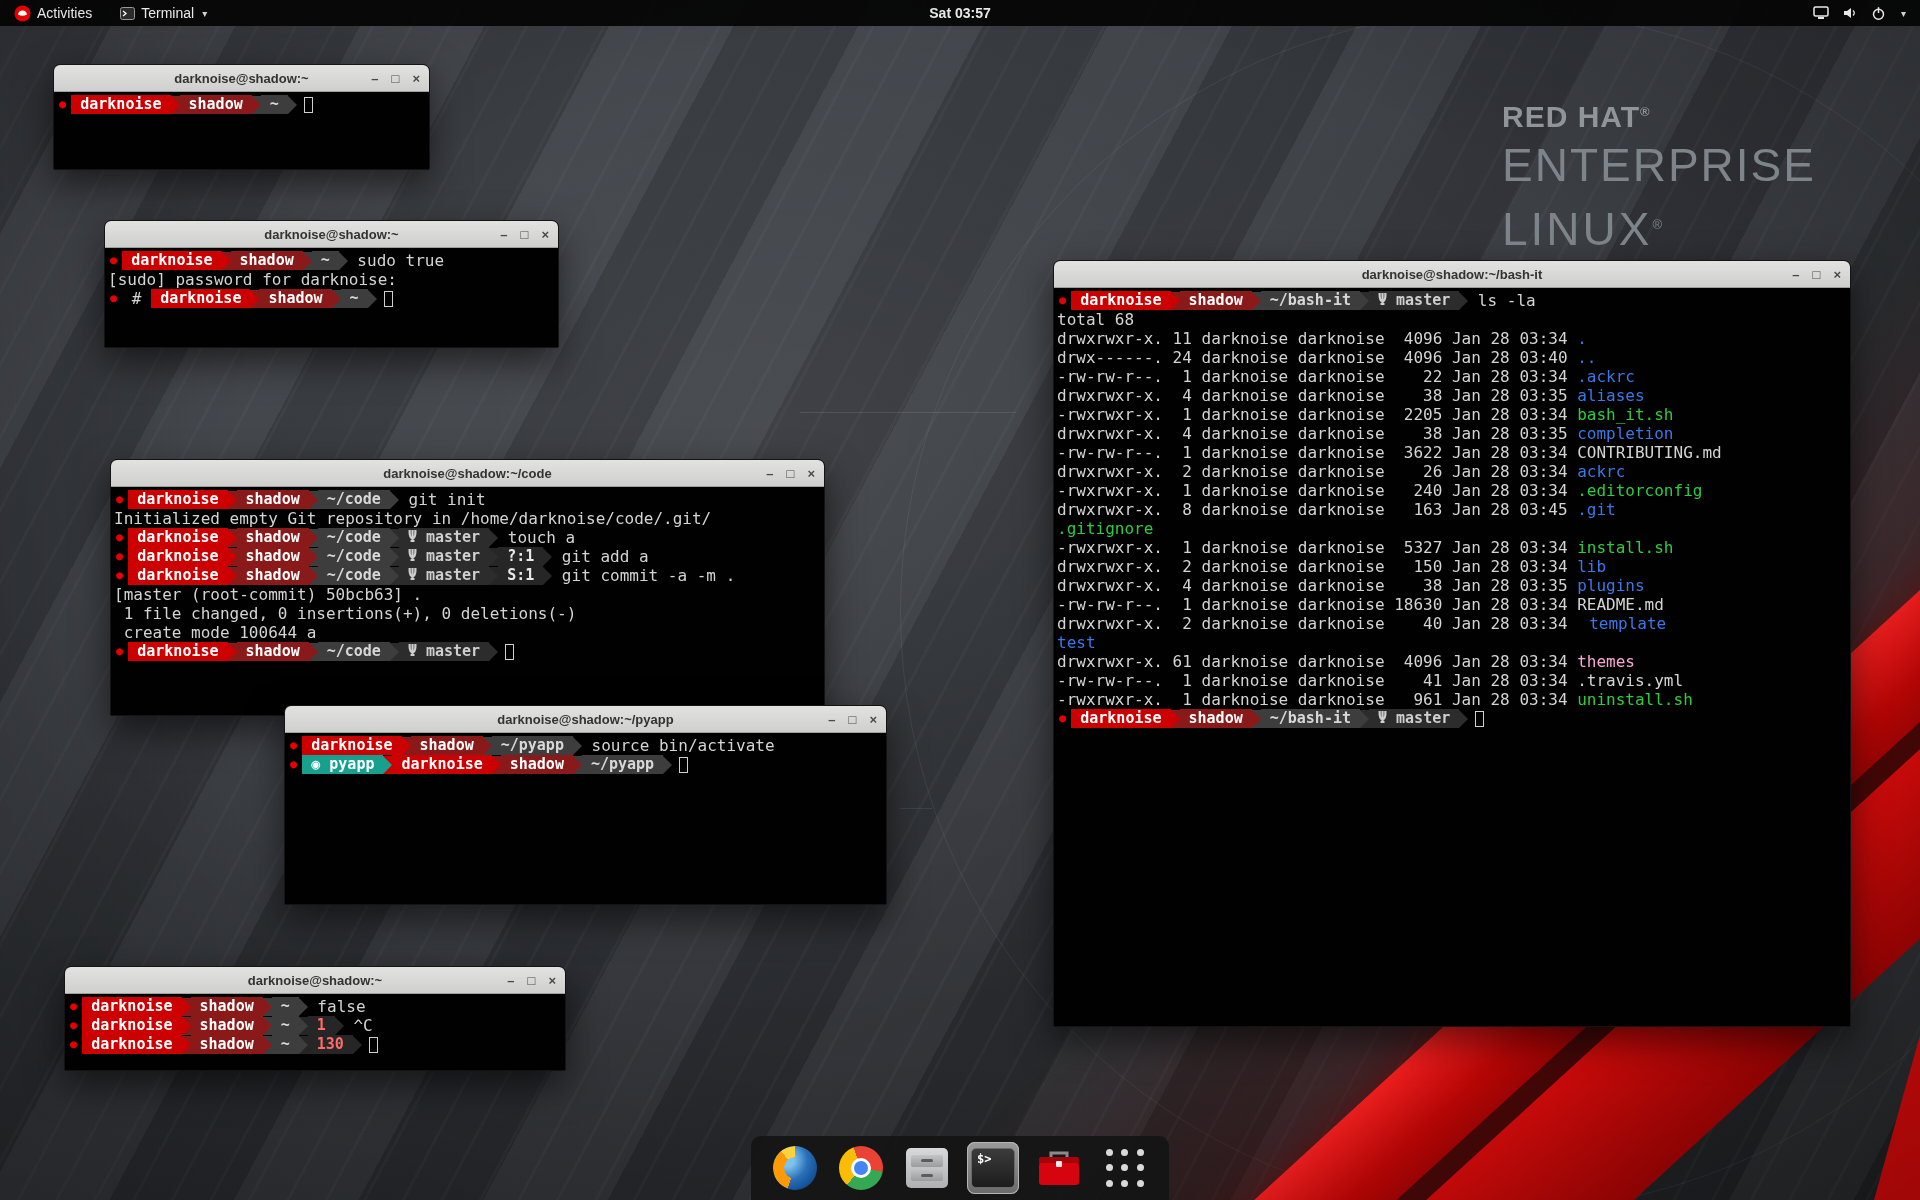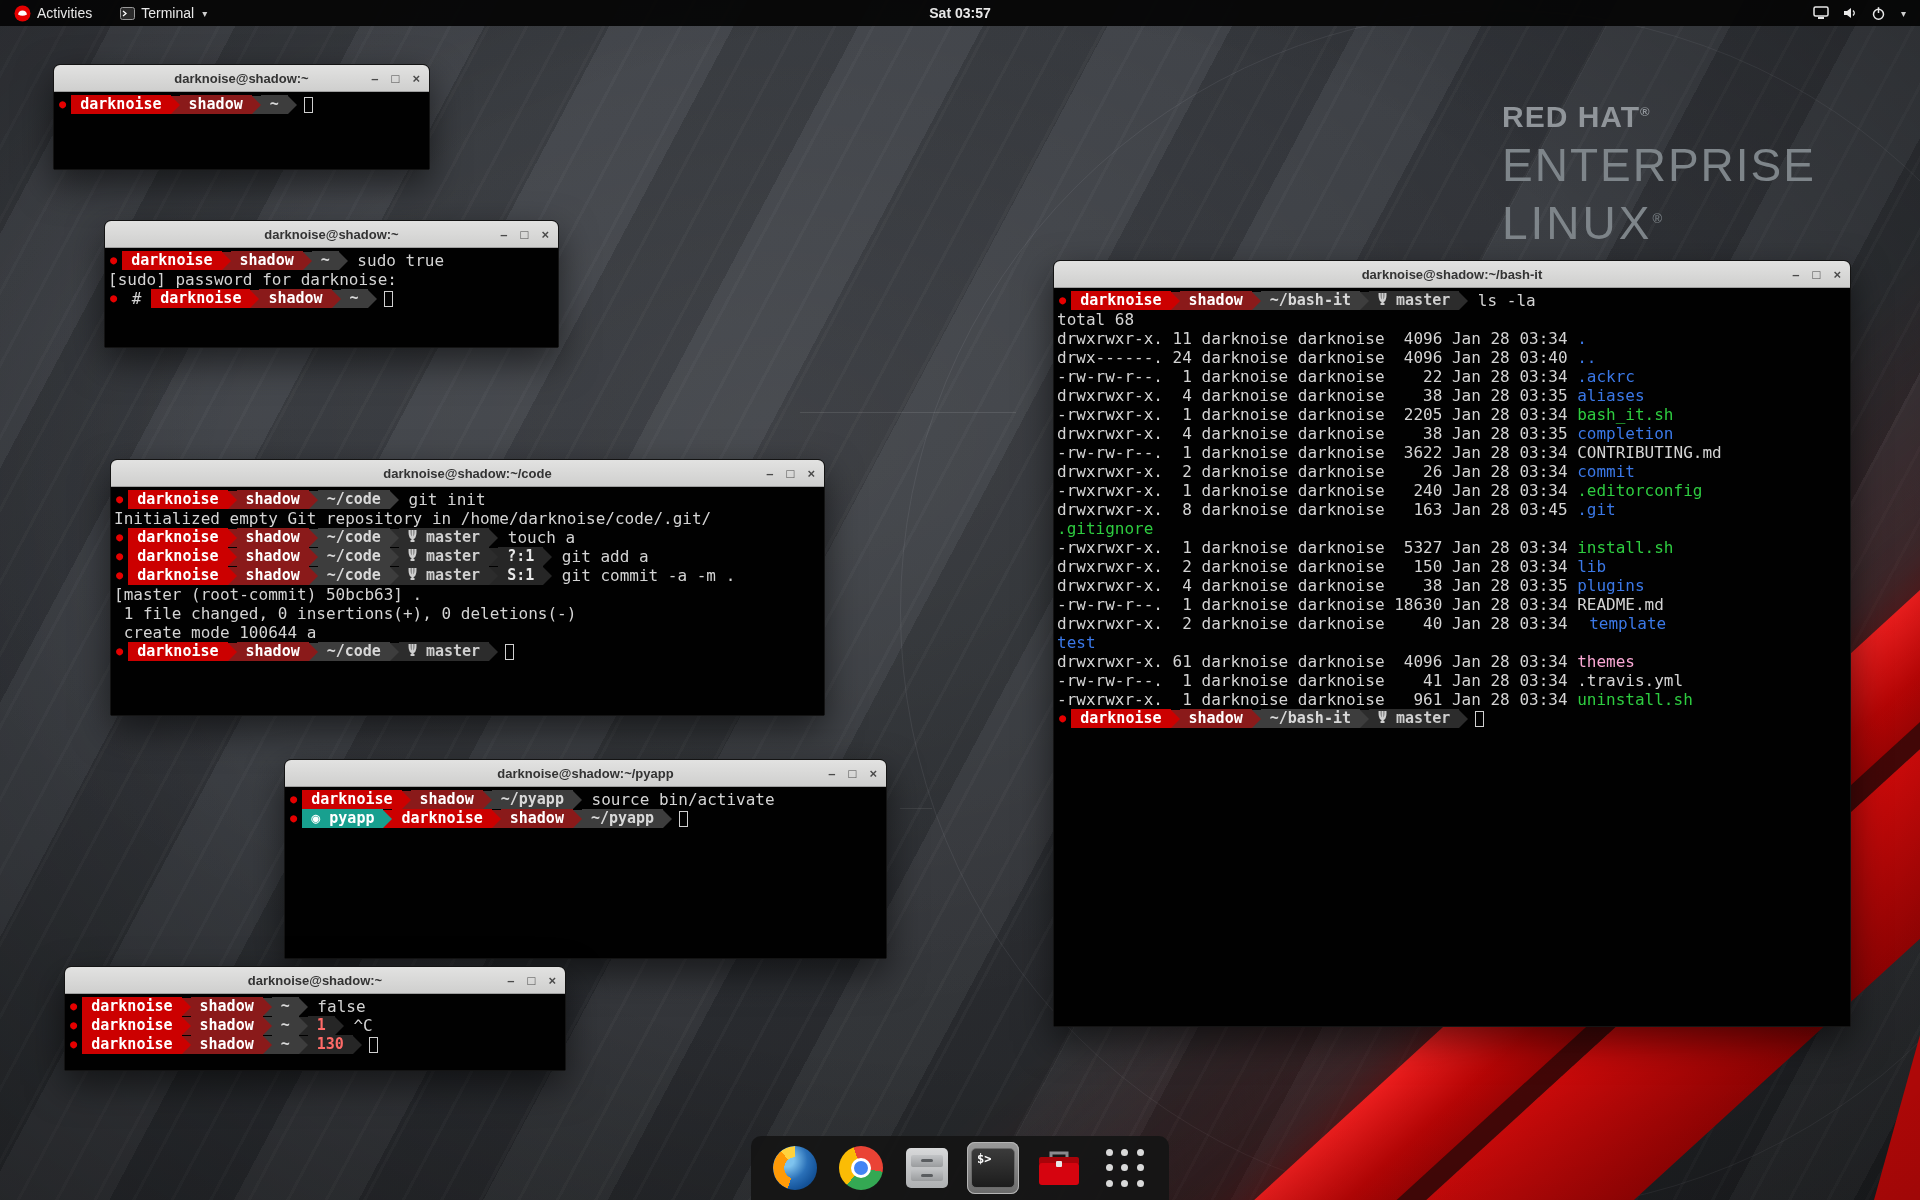--- a/index.html
+++ b/index.html
@@ -29,21 +29,21 @@
     background:linear-gradient(#e30b0b,#ae0404);
     transform:rotate(-42.4deg);box-shadow:0 -20px 0 #4a0808;}
   .ribbon-c{position:absolute;right:0;bottom:0;width:46px;height:165px;background:#e40a0a;
     clip-path:polygon(100% 0,100% 100%,0 100%);}
   .vignette{position:absolute;inset:0;pointer-events:none;
     background:radial-gradient(ellipse at 50% 45%, transparent 55%, rgba(0,0,0,0.30) 100%);}
   
   .branding{position:absolute;left:1502px;top:100px;color:#8b9095;user-select:none;}
   .brand-1{font-size:30px;font-weight:700;letter-spacing:1px;color:#90959a;}
   .brand-2{font-size:46px;font-weight:400;letter-spacing:2px;color:#7e858a;margin-top:4px;}
-  .brand-3{font-size:46px;font-weight:400;letter-spacing:3px;color:#7e858a;margin-top:4px;}
+  .brand-3{font-size:46px;font-weight:400;letter-spacing:3px;color:#7e858a;margin-top:10px;}
   .brand-reg{font-size:13px;vertical-align:super;}
   
   .topbar{position:absolute;top:0;left:0;right:0;height:26px;background:rgba(6,6,6,0.96);
     display:flex;align-items:center;color:#e8e8e8;font-size:14px;z-index:60;}
   .tb-left{display:flex;align-items:center;gap:20px;padding-left:10px;}
   .tb-item{display:flex;align-items:center;gap:6px;height:26px;padding:0 4px;cursor:default;}
   .tb-caret{font-size:10px;color:#cfcfcf;margin-left:2px;}
   .tb-clock{position:absolute;left:50%;transform:translateX(-50%);font-weight:700;}
   .tb-right{margin-left:auto;display:flex;align-items:center;gap:13px;padding-right:14px;}
   
@@ -59,21 +59,21 @@
   .term-line{display:flex;align-items:center;height:19px;line-height:19px;white-space:pre;}
   .tx{white-space:pre;}
   .logo{color:#e60000;font-size:12px;margin:0 5px 0 2px;}
   .pseg{display:flex;align-items:center;height:19px;padding:0 9px;font-weight:700;font-size:15px;}
   .arrow{flex:0 0 auto;width:0;height:0;border-top:9.5px solid transparent;
     border-bottom:9.5px solid transparent;border-left:9px solid transparent;}
   .cursor{display:inline-block;width:9px;height:16px;border:1px solid #d0d0d0;margin-left:7px;box-sizing:border-box;}
   .w1{left:53px;top:64px;width:375px;height:104px;}
   .w2{left:104px;top:220px;width:453px;height:126px;}
   .w3{left:110px;top:459px;width:713px;height:255px;}
-  .w4{left:284px;top:759px;width:601px;height:198px;}
+  .w4{left:284px;top:705px;width:601px;height:198px;}
   .w5{left:64px;top:966px;width:500px;height:103px;}
   .w6{left:1053px;top:260px;width:796px;height:765px;}
   
   .dock{position:absolute;left:50%;transform:translateX(-50%);bottom:0;height:64px;z-index:70;
     background:rgba(20,20,20,0.93);border-radius:10px 10px 0 0;
     display:flex;align-items:center;gap:14px;padding:0 18px;}
   .dock-item{width:52px;height:52px;display:flex;align-items:center;justify-content:center;border-radius:8px;}
   .dock-item.active{background:linear-gradient(#9a9a9a,#6a6a6a);box-shadow:inset 0 0 0 1px #b5b5b5;}
   .icon-ff{position:relative;width:44px;height:44px;border-radius:50%;
     background:radial-gradient(circle at 32% 32%, #7ec3ee 0 16%, #2a70b8 48%, #15549a 72%, #0d3a70 100%);overflow:hidden;}
@@ -248,21 +248,21 @@
   <div class="term-body">
       <div class="term-line"><span class="logo">●</span><span class="pseg" style="background: rgb(204, 0, 0); color: rgb(255, 255, 255);">darknoise</span><span class="arrow" style="border-left-color: rgb(204, 0, 0); border-top-color: rgb(138, 26, 26); border-bottom-color: rgb(138, 26, 26);"></span><span class="pseg" style="background: rgb(138, 26, 26); color: rgb(255, 255, 255);">shadow</span><span class="arrow" style="border-left-color: rgb(138, 26, 26); border-top-color: rgb(61, 61, 61); border-bottom-color: rgb(61, 61, 61);"></span><span class="pseg" style="background: rgb(61, 61, 61); color: rgb(216, 216, 216);">~/bash-it</span><span class="arrow" style="border-left-color: rgb(61, 61, 61); border-top-color: rgb(44, 44, 44); border-bottom-color: rgb(44, 44, 44);"></span><span class="pseg" style="background: rgb(44, 44, 44); color: rgb(207, 207, 207);">Ψ master</span><span class="arrow" style="border-left-color: rgb(44, 44, 44); border-top-color: transparent; border-bottom-color: transparent;"></span><span class="tx"> ls -la</span></div>
       <div class="term-line"><span class="tx">total 68</span></div>
       <div class="term-line"><span class="tx">drwxrwxr-x. 11 darknoise darknoise  4096 Jan 28 03:34 </span><span class="tx" style="color: rgb(59, 120, 231);">.</span></div>
       <div class="term-line"><span class="tx">drwx------. 24 darknoise darknoise  4096 Jan 28 03:40 </span><span class="tx" style="color: rgb(59, 120, 231);">..</span></div>
       <div class="term-line"><span class="tx">-rw-rw-r--.  1 darknoise darknoise    22 Jan 28 03:34 </span><span class="tx" style="color: rgb(59, 120, 231);">.ackrc</span></div>
       <div class="term-line"><span class="tx">drwxrwxr-x.  4 darknoise darknoise    38 Jan 28 03:35 </span><span class="tx" style="color: rgb(59, 120, 231);">aliases</span></div>
       <div class="term-line"><span class="tx">-rwxrwxr-x.  1 darknoise darknoise  2205 Jan 28 03:34 </span><span class="tx" style="color: rgb(46, 204, 64);">bash_it.sh</span></div>
       <div class="term-line"><span class="tx">drwxrwxr-x.  4 darknoise darknoise    38 Jan 28 03:35 </span><span class="tx" style="color: rgb(59, 120, 231);">completion</span></div>
       <div class="term-line"><span class="tx">-rw-rw-r--.  1 darknoise darknoise  3622 Jan 28 03:34 </span><span class="tx">CONTRIBUTING.md</span></div>
-      <div class="term-line"><span class="tx">drwxrwxr-x.  2 darknoise darknoise    26 Jan 28 03:34 </span><span class="tx" style="color: rgb(59, 120, 231);">commit</span></div>
+      <div class="term-line"><span class="tx">drwxrwxr-x.  2 darknoise darknoise    26 Jan 28 03:34 </span><span class="tx" style="color: rgb(59, 120, 231);">ackrc</span></div>
       <div class="term-line"><span class="tx">-rwxrwxr-x.  1 darknoise darknoise   240 Jan 28 03:34 </span><span class="tx" style="color: rgb(46, 204, 64);">.editorconfig</span></div>
       <div class="term-line"><span class="tx">drwxrwxr-x.  8 darknoise darknoise   163 Jan 28 03:45 </span><span class="tx" style="color: rgb(59, 120, 231);">.git</span></div>
       <div class="term-line"><span class="tx" style="color: rgb(46, 204, 64);">.gitignore</span></div>
       <div class="term-line"><span class="tx">-rwxrwxr-x.  1 darknoise darknoise  5327 Jan 28 03:34 </span><span class="tx" style="color: rgb(46, 204, 64);">install.sh</span></div>
       <div class="term-line"><span class="tx">drwxrwxr-x.  2 darknoise darknoise   150 Jan 28 03:34 </span><span class="tx" style="color: rgb(59, 120, 231);">lib</span></div>
       <div class="term-line"><span class="tx">drwxrwxr-x.  4 darknoise darknoise    38 Jan 28 03:35 </span><span class="tx" style="color: rgb(59, 120, 231);">plugins</span></div>
       <div class="term-line"><span class="tx">-rw-rw-r--.  1 darknoise darknoise 18630 Jan 28 03:34 </span><span class="tx">README.md</span></div>
       <div class="term-line"><span class="tx">drwxrwxr-x.  2 darknoise darknoise    40 Jan 28 03:34 </span><span class="tx" style="color: rgb(59, 120, 231); margin-left: 12px;">template</span></div>
       <div class="term-line"><span class="tx" style="color: rgb(59, 120, 231);">test</span></div>
       <div class="term-line"><span class="tx">drwxrwxr-x. 61 darknoise darknoise  4096 Jan 28 03:34 </span><span class="tx" style="color: #f9a8d4;">themes</span></div>

